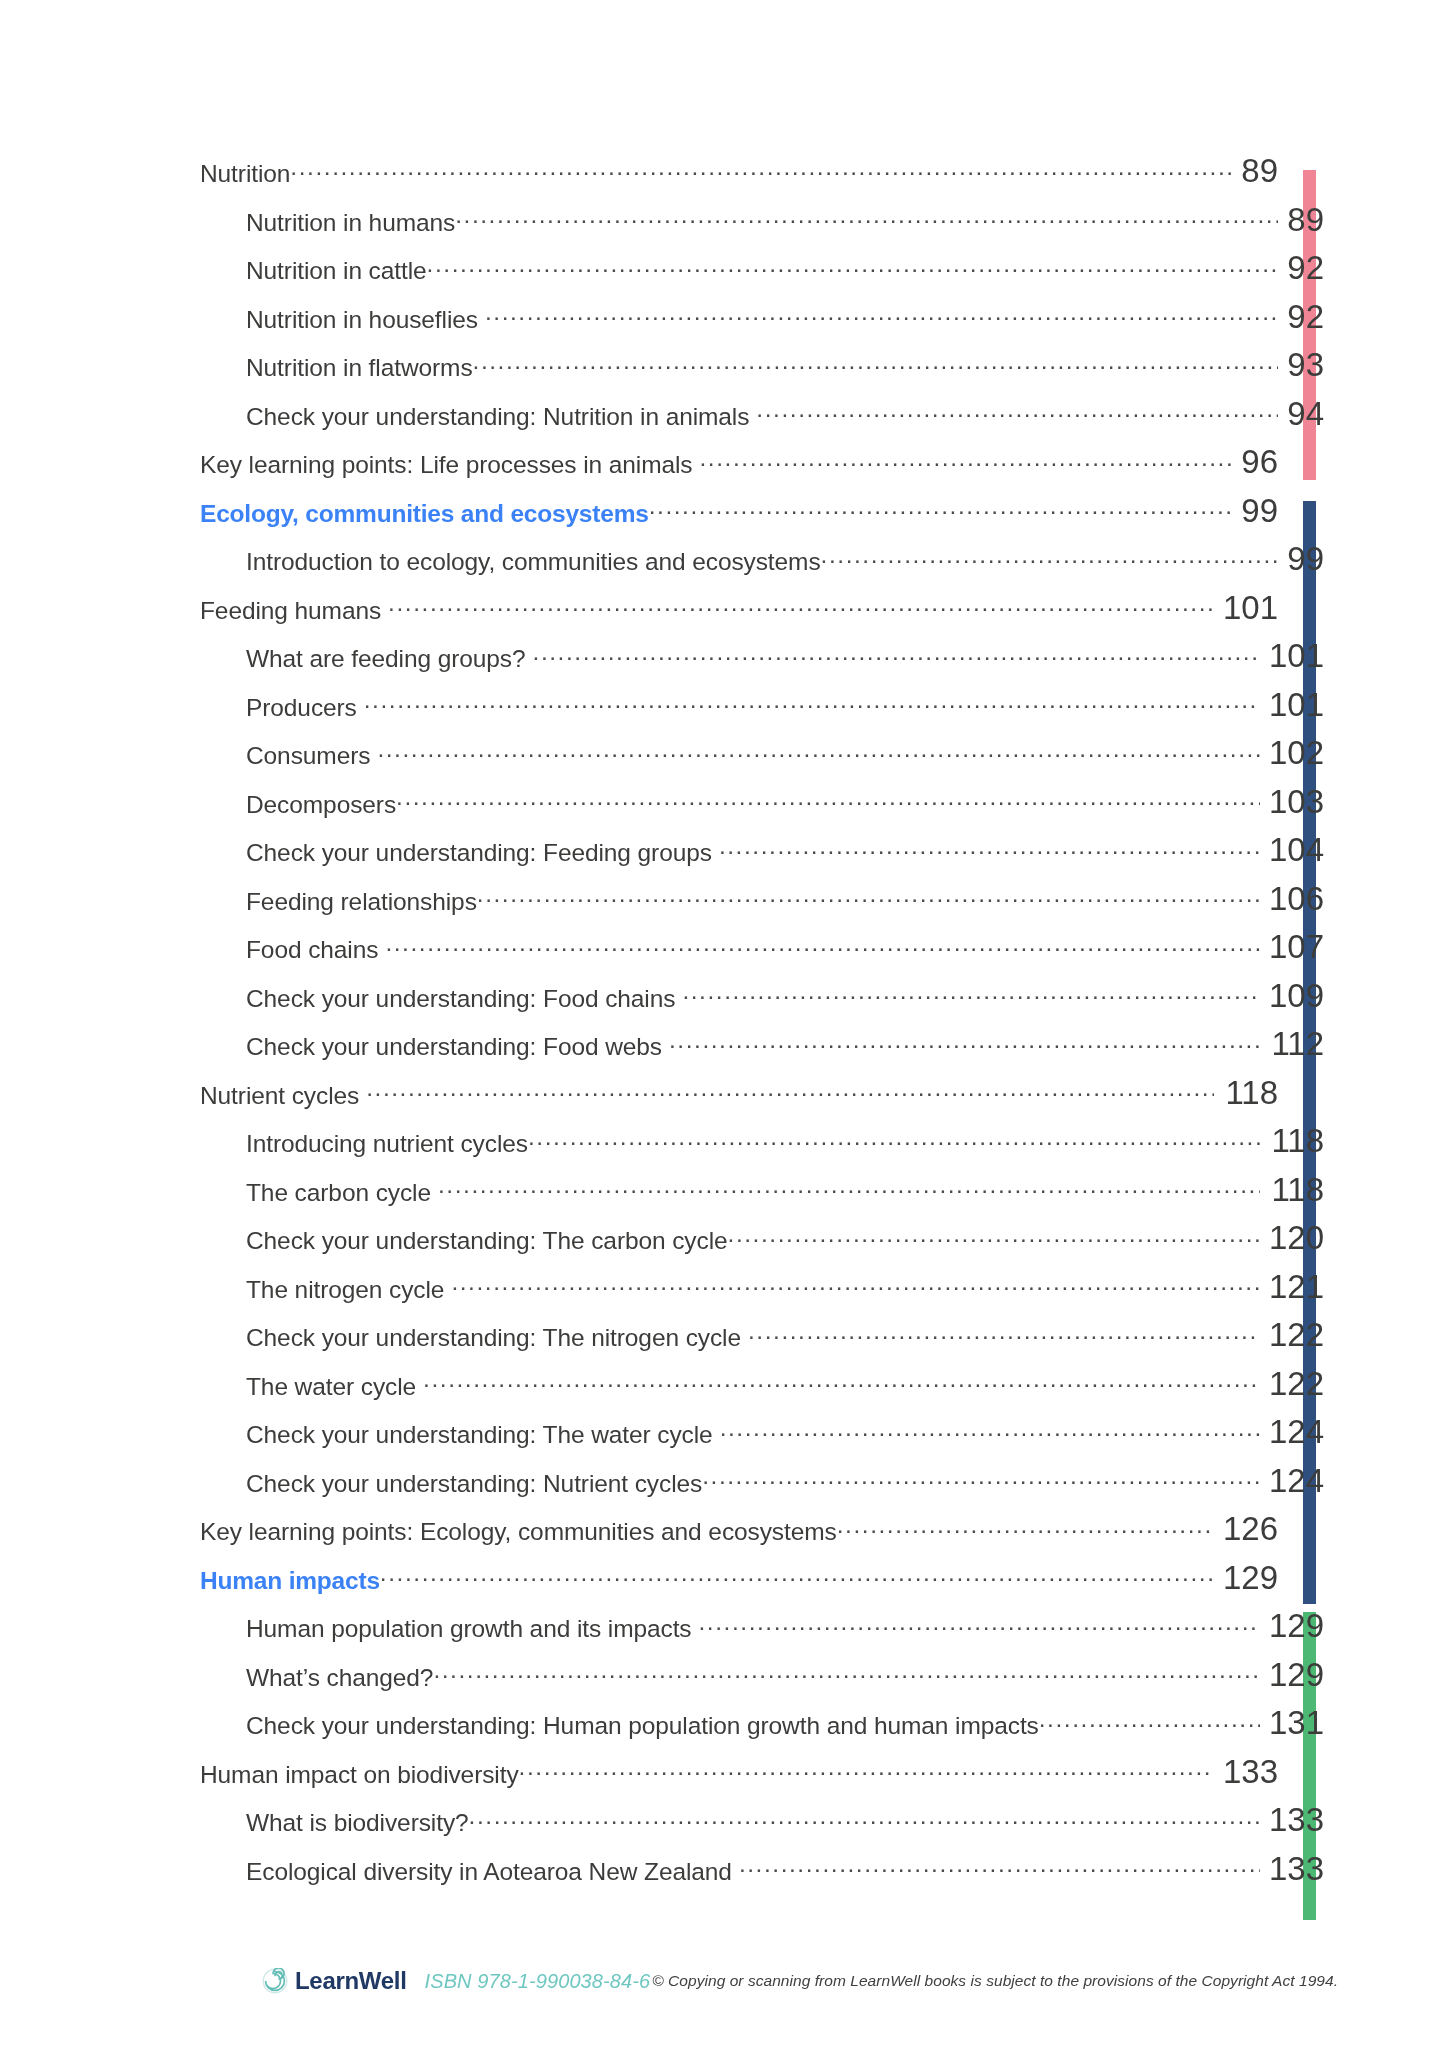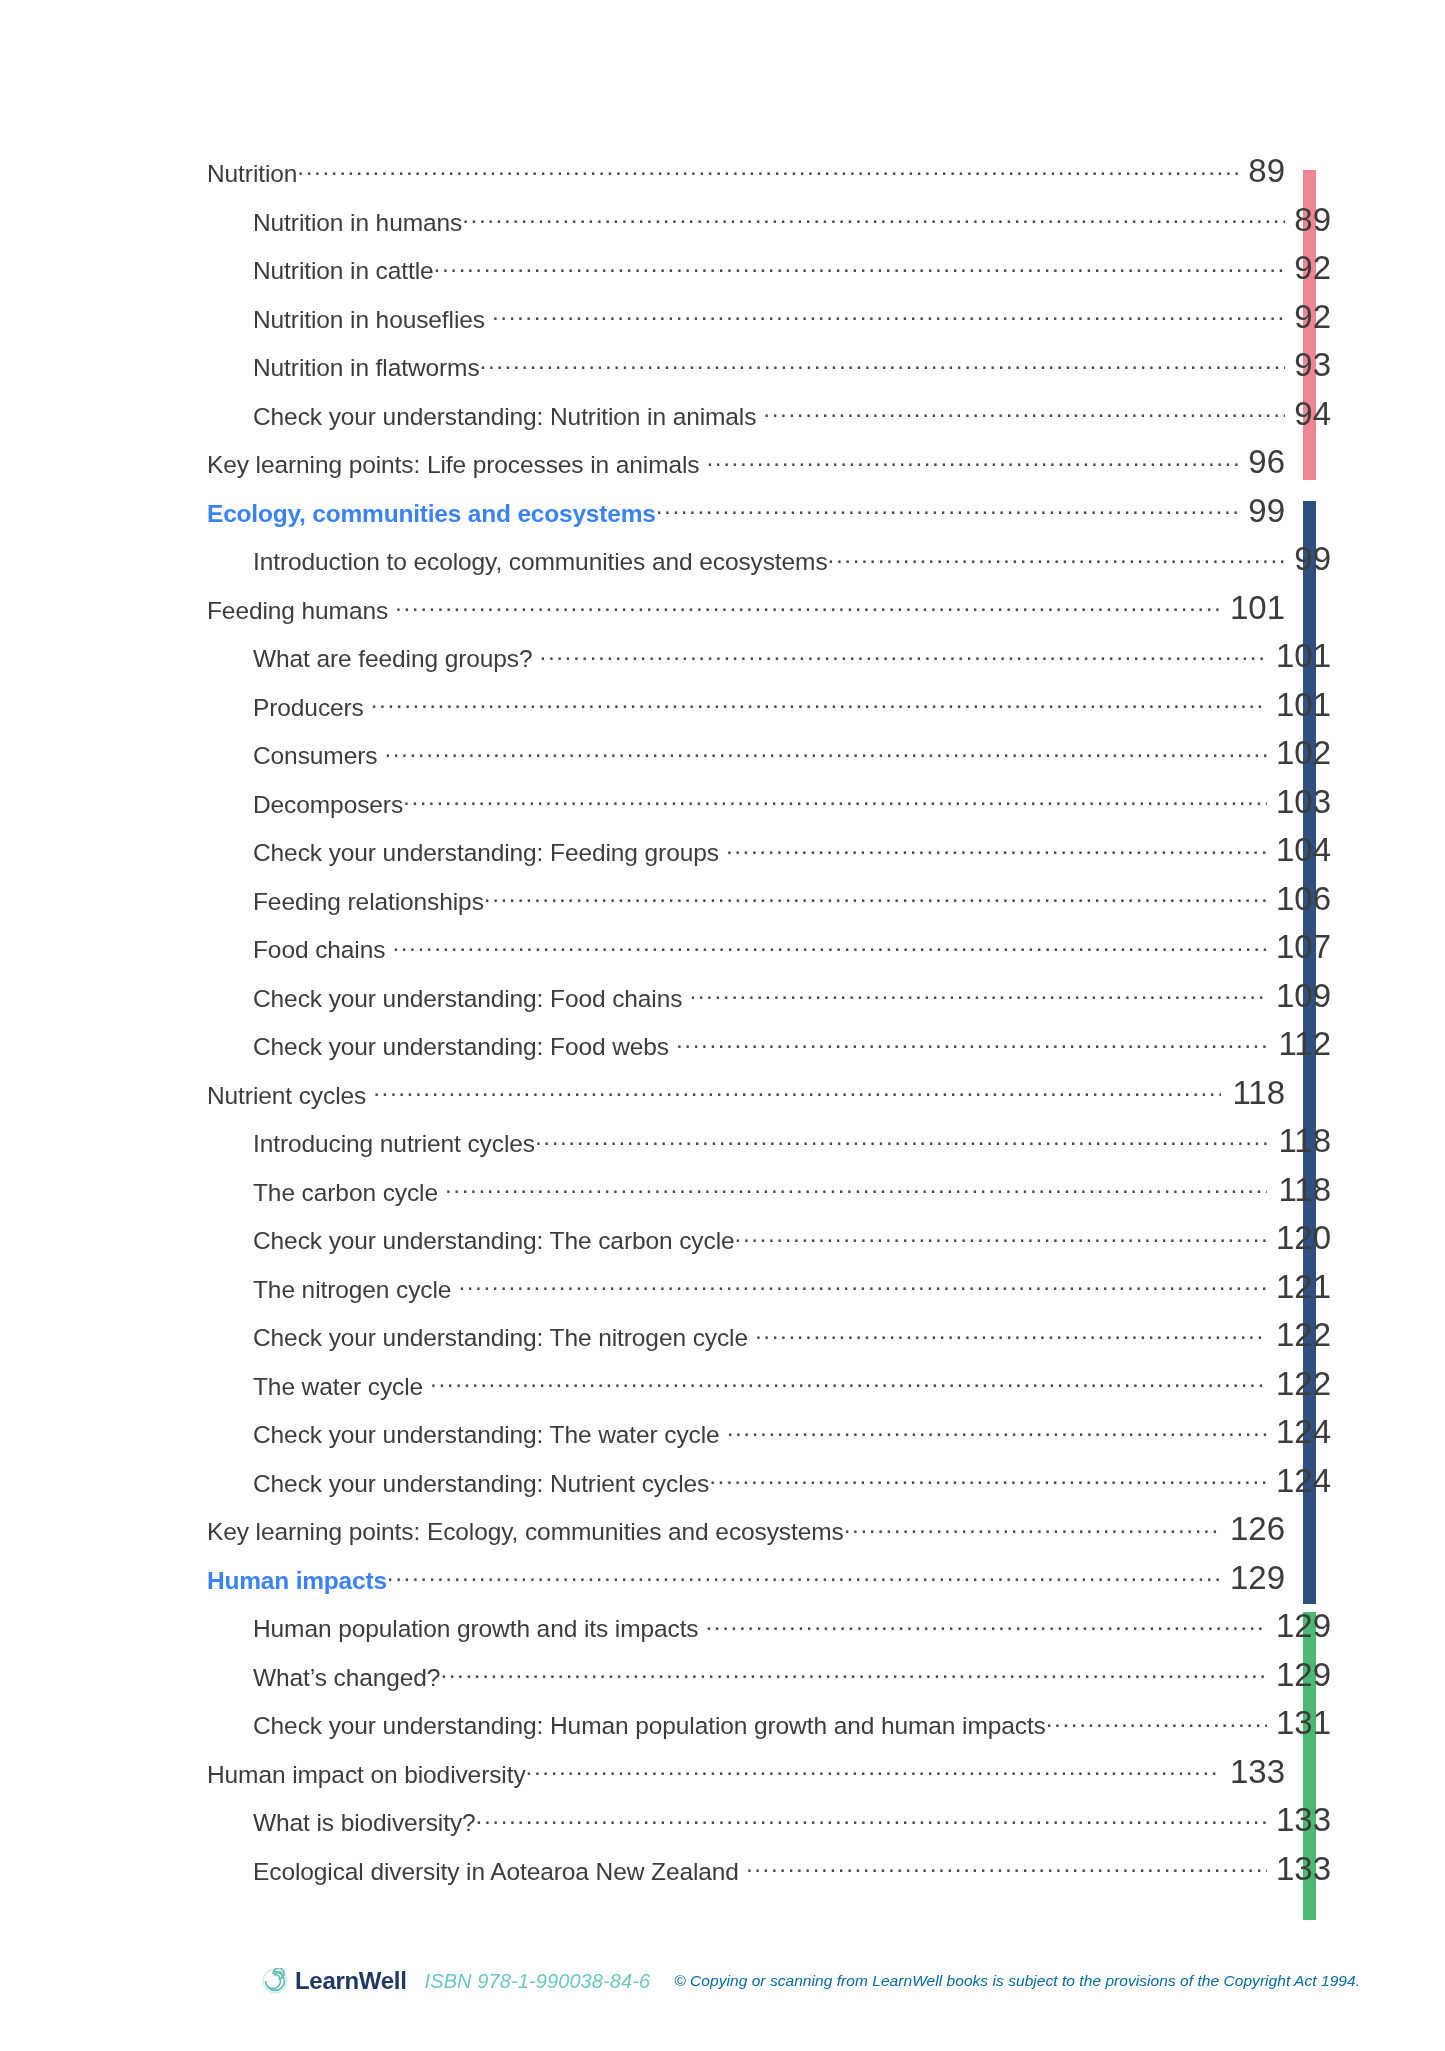--- a/index.html
+++ b/index.html
@@ -17,21 +17,21 @@
 
   #page {
     position: absolute;
     inset: 0;
     background: #ffffff;
   }
 
   
   #toc {
     position: absolute;
-    left: 207px;
+    left: 200px;
     top: 152px;
     width: 1078px;
   }
 
   .toc-row {
     display: flex;
     align-items: baseline;
     width: 100%;
     height: 48.5px;
     font-size: 24.5px;
@@ -130,24 +130,24 @@
     line-height: 1;
   }
   #isbn {
     margin-left: 18px;
     font-size: 20px;
     font-style: italic;
     color: #6ec7c0;
     letter-spacing: 0.1px;
   }
   #copyright {
-    margin-left: 24px;
+    margin-left: 2px;
     font-size: 15.5px;
     font-style: italic;
-    color: #0369a1;
+    color: #404040;
     letter-spacing: 0.05px;
   }
 </style>
 </head>
 <body>
 
 <div id="page">
 
   <div id="side-bars">
       <div class="side-bar" style="top: 170px; height: 310px; background: rgb(240, 134, 149);"></div>

